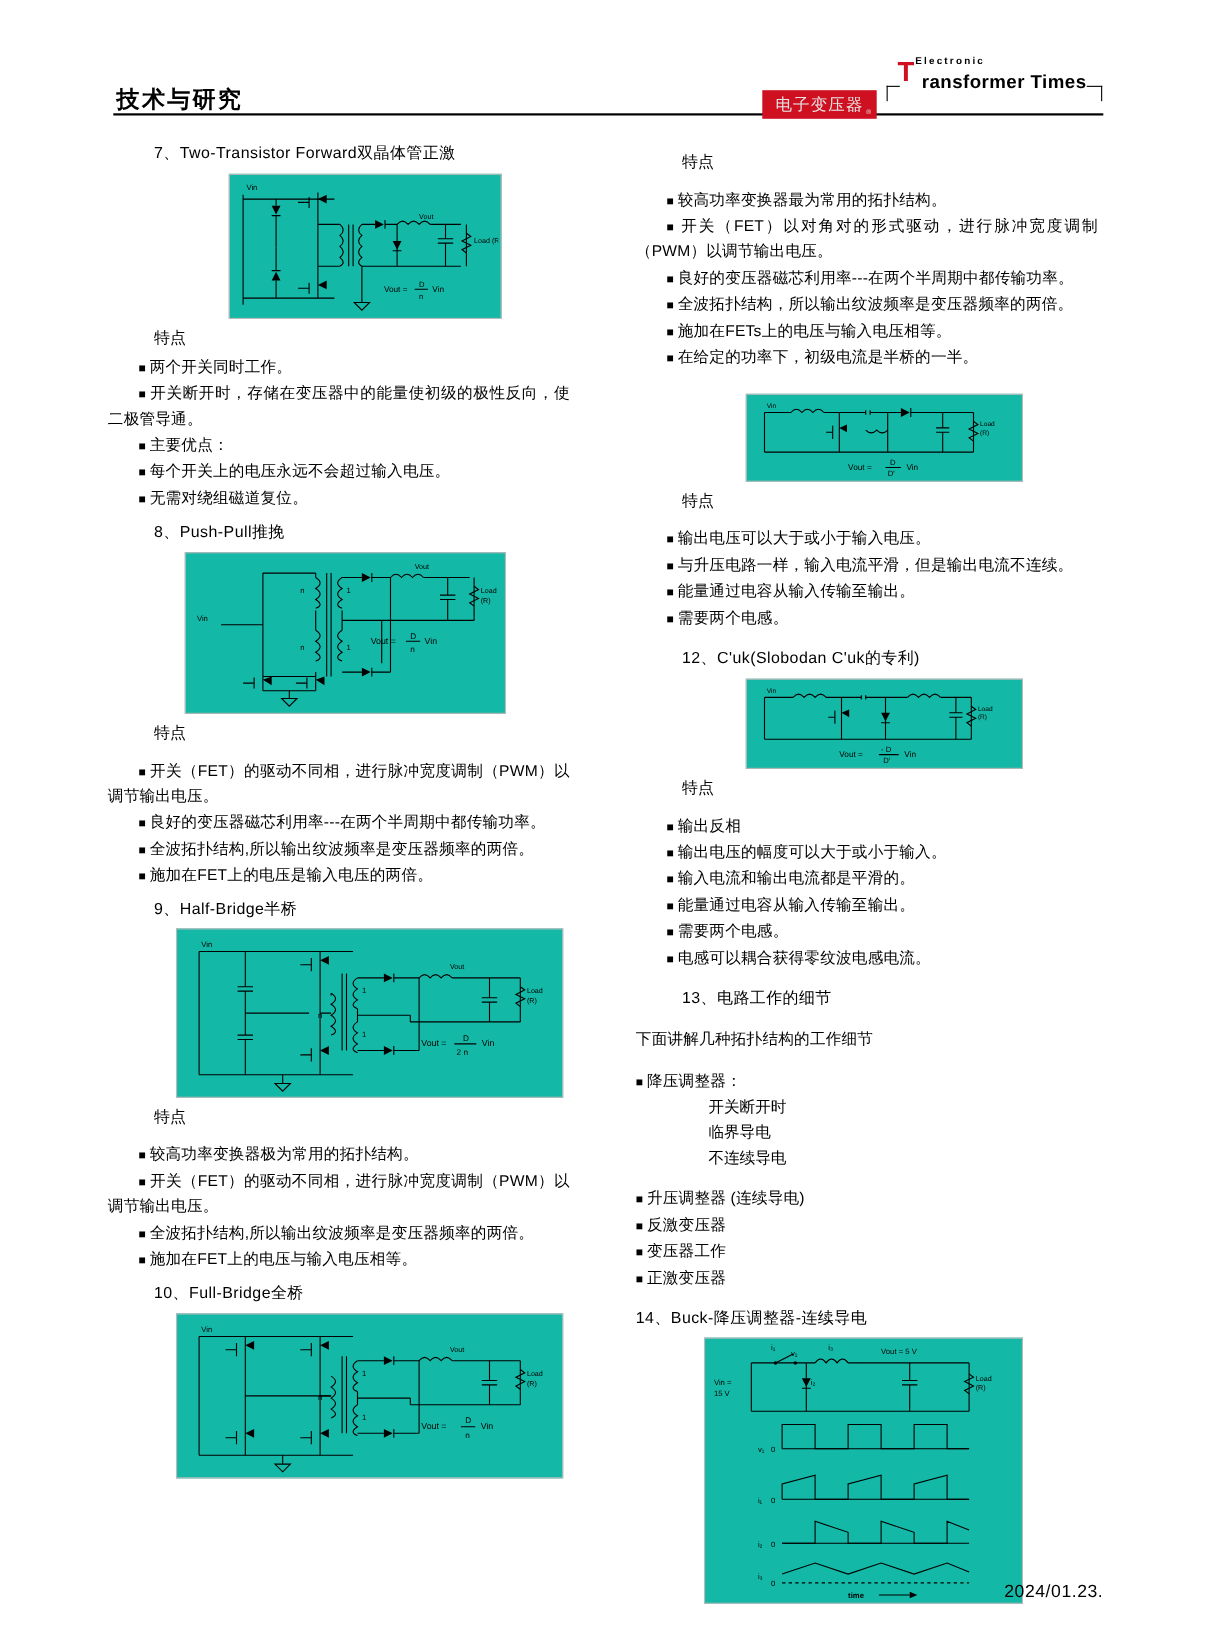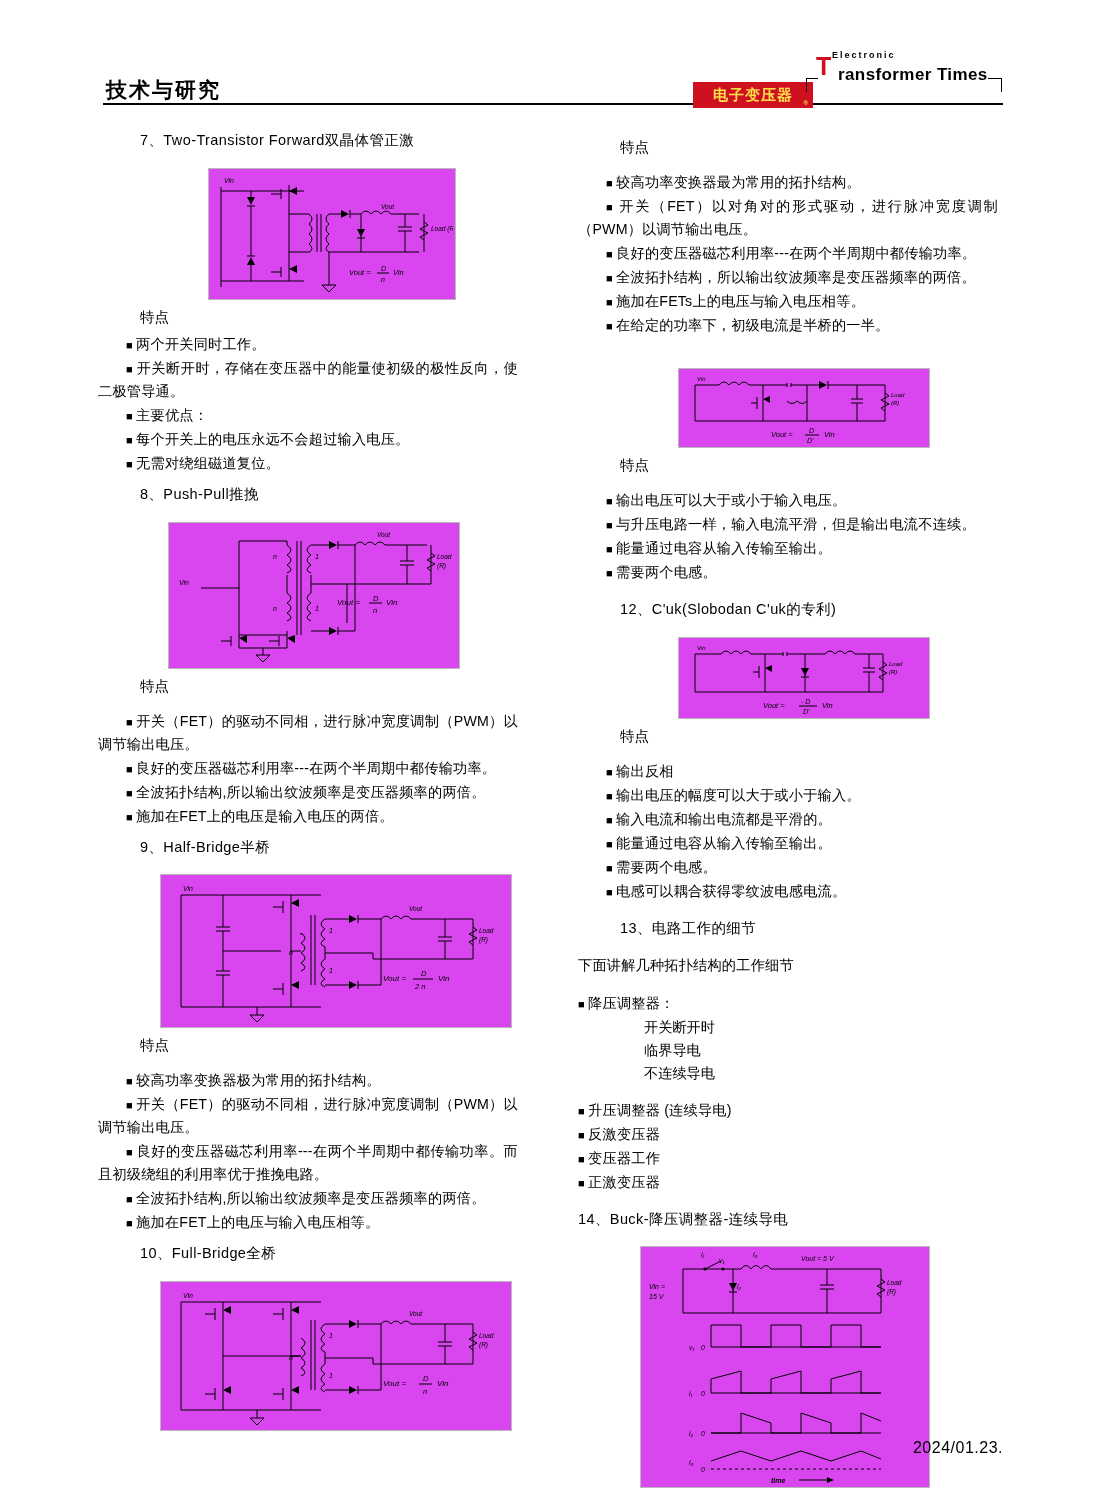--- a/index.html
+++ b/index.html
@@ -37,26 +37,26 @@
     top: 76px;
     font-size: 21px;
     font-weight: bold;
     letter-spacing: 2px;
     color: #000;
   }
   .brand-box {
     position: absolute;
     left: 693px;
     top: 82px;
-    width: 120px;
+    width: 104px;
     height: 26px;
     background: #cf1020;
-    color: #fde047;
+    color: #e5e5e5;
     font-size: 15px;
-    font-weight: bold;
+    font-weight: normal;
     letter-spacing: 1px;
     display: flex;
     align-items: center;
     justify-content: center;
   }
   .brand-reg {
     position: absolute;
     right: 4px;
     bottom: 2px;
     font-size: 6px;
@@ -155,24 +155,23 @@
     line-height: 1.62;
     margin: 0;
     padding-left: 66px;
   }
   .gap-s { height: 8px; }
   .gap-m { height: 14px; }
 
   
   .figure {
     position: relative;
-    margin: 16px 0 6px 0;
-    background: #d946ef;
+    margin: 6px 0 6px 0;
+    background: #14b8a6;
     border: 1px solid #b9b9b9;
-    font-style: italic;
   }
   .figure svg { display: block; }
 
   
   .footer-page {
     position: absolute;
     right: 102px;
     bottom: 44px;
     font-size: 16px;
     letter-spacing: 0.5px;
@@ -445,21 +444,20 @@
         <text x="254" y="114" font-size="7.5" fill="#000" stroke="none" font-family="Liberation Sans, sans-serif">2 n</text>
         <text x="277" y="106" font-size="8" fill="#000" stroke="none" font-family="Liberation Sans, sans-serif">Vin</text>
       </g>
     </svg>
   </div>
 
   <div class="label-tedian">特点</div>
   <div class="gap-s"></div>
   <div class="para bullet">较高功率变换器极为常用的拓扑结构。</div>
   <div class="para bullet">开关（FET）的驱动不同相，进行脉冲宽度调制（PWM）以调节输出电压。</div>
-  <div class="para bullet">良好的变压器磁芯利用率---在两个半周期中都传输功率。而且初级绕组的利用率优于推挽电路。</div>
   <div class="para bullet">全波拓扑结构,所以输出纹波频率是变压器频率的两倍。</div>
   <div class="para bullet">施加在FET上的电压与输入电压相等。</div>
 
   <div class="gap-s"></div>
 
   <div class="sec-title">10、Full-Bridge全桥</div>
 
   <div class="figure" style="margin-left:62px;width:350px;height:148px;">
     <svg width="348" height="146" viewBox="0 0 348 146">
       <g stroke="#000" fill="none" stroke-width="1">

